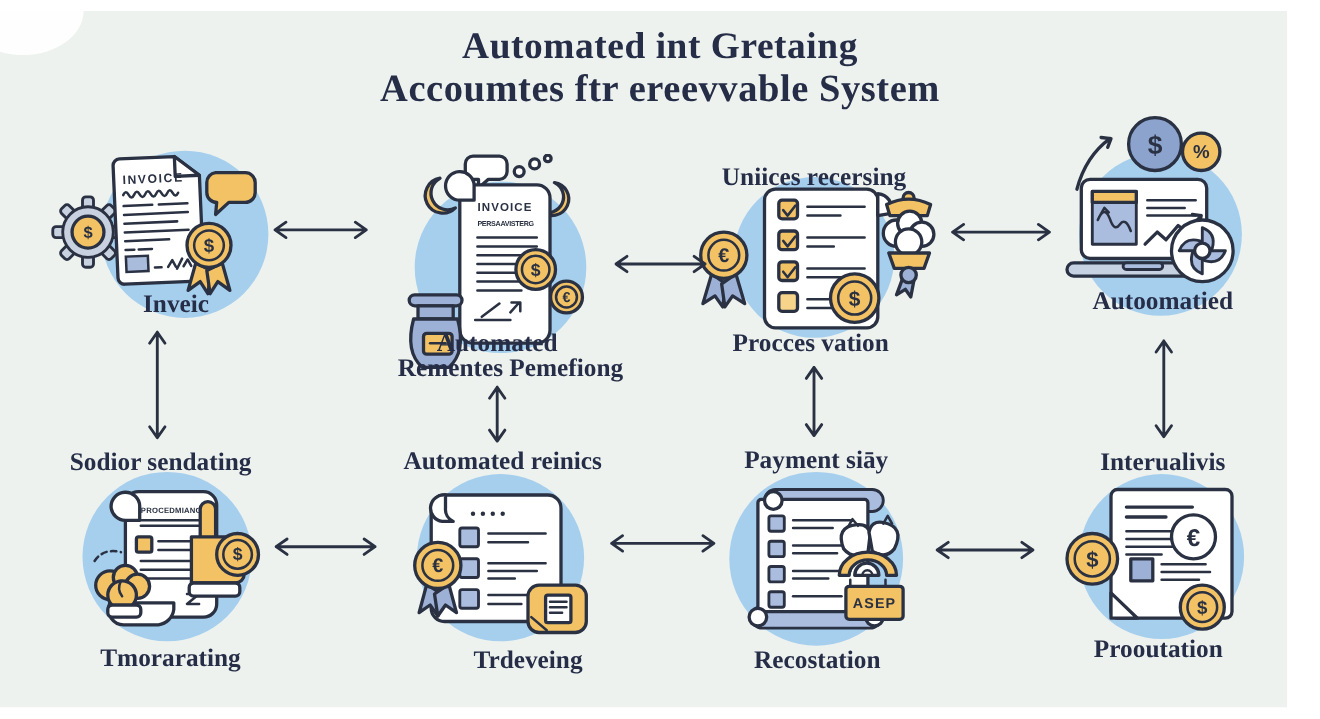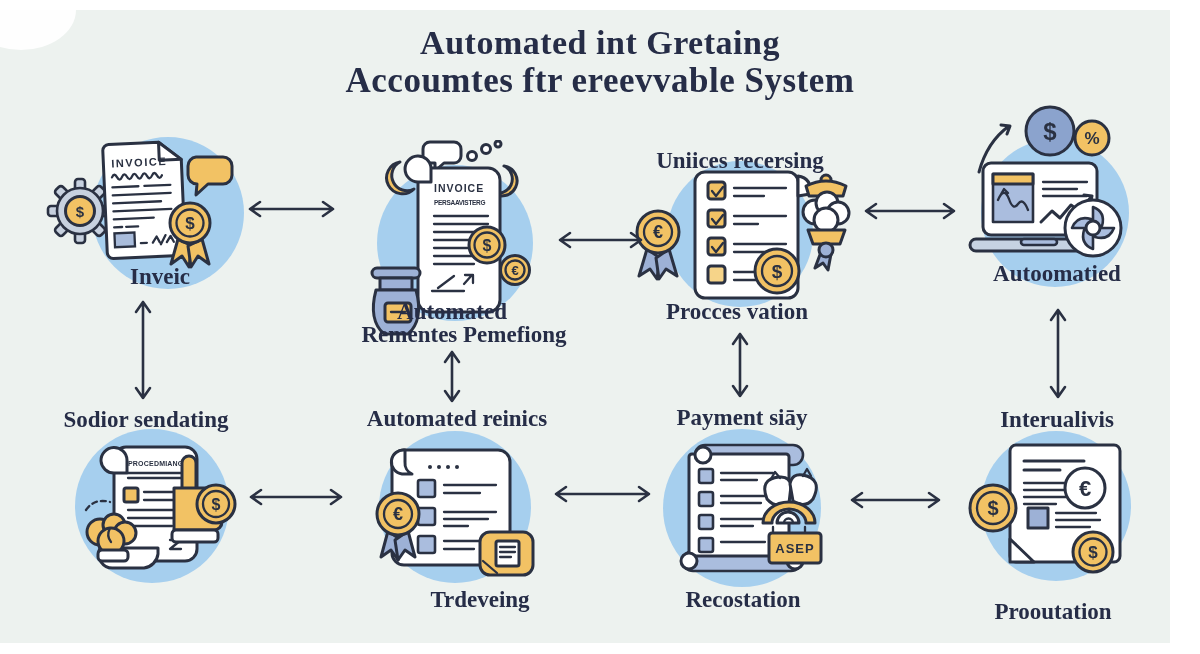--- a/index.html
+++ b/index.html
@@ -310,26 +310,27 @@
     </g>
   </svg>
 
   <div class="lbl" style="left:160px;top:264px;">Inveic</div>
   <div class="lbl" style="left:452px;top:299px;">Automated</div>
   <div class="lbl" style="left:452px;top:322px;margin-left:12px;">Rementes Pemefiong</div>
   <div class="lbl" style="left:740px;top:148px;">Uniices recersing</div>
   <div class="lbl" style="left:737px;top:299px;">Procces vation</div>
   <div class="lbl" style="left:1057px;top:261px;">Autoomatied</div>
   <div class="lbl" style="left:146px;top:407px;">Sodior sendating</div>
+  <div class="lbl" style="left:155px;top:585px;">Tmorarating</div>
   <div class="lbl" style="left:457px;top:406px;">Automated reinics</div>
   <div class="lbl" style="left:452px;top:587px;margin-left:28px;">Trdeveing</div>
   <div class="lbl" style="left:742px;top:405px;">Payment siāy</div>
   <div class="lbl" style="left:743px;top:587px;">Recostation</div>
   <div class="lbl" style="left:1057px;top:407px;">Interualivis</div>
-  <div class="lbl" style="left:1053px;top:599px;text-align:right;">Prooutation</div>
+  <div class="lbl" style="left:1053px;top:577px;text-align:right;">Prooutation</div>
 
   <svg class="arrows" width="1200" height="654" viewBox="0 0 1200 654">
     <path class="arr" d="M260,202 L250,209 L260,216 M250,209 H333 M323,202 L333,209 L323,216"></path>
     <path class="arr" d="M570,233 L560,240 L570,247 M560,240 H641 M631,233 L641,240 L631,247"></path>
     <path class="arr" d="M876,204 L866,211 L876,218 M866,211 H954 M944,204 L954,211 L944,218"></path>
     <path class="arr" d="M261,490 L251,497 L261,504 M251,497 H341 M331,490 L341,497 L331,504"></path>
     <path class="arr" d="M566,487 L556,494 L566,501 M556,494 H649 M639,487 L649,494 L639,501"></path>
     <path class="arr" d="M862,493 L852,500 L862,507 M852,500 H939 M929,493 L939,500 L929,507"></path>
     <path class="arr" d="M136,312 L143,302 L150,312 M143,302 V398 M136,388 L143,398 L150,388"></path>
     <path class="arr" d="M445,362 L452,352 L459,362 M452,352 V401 M445,391 L452,401 L459,391"></path>

